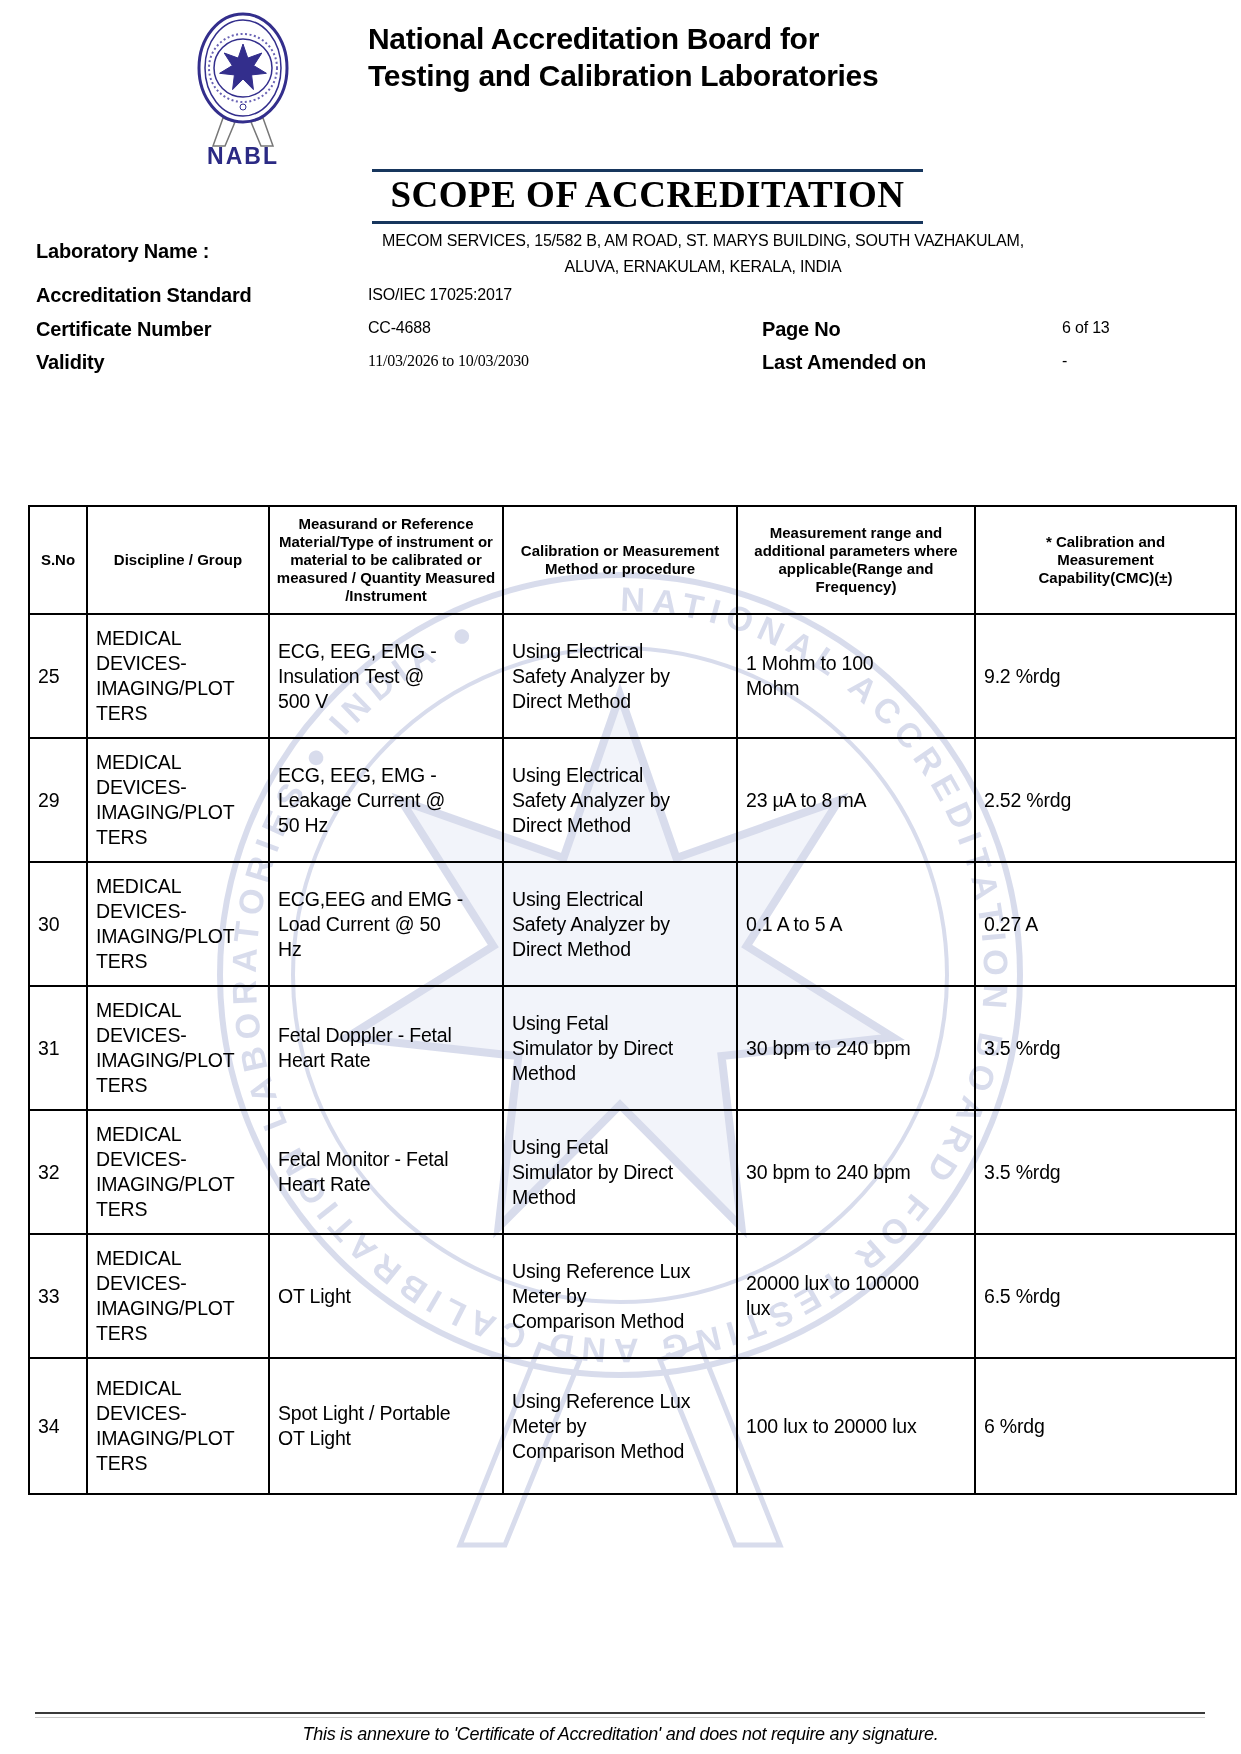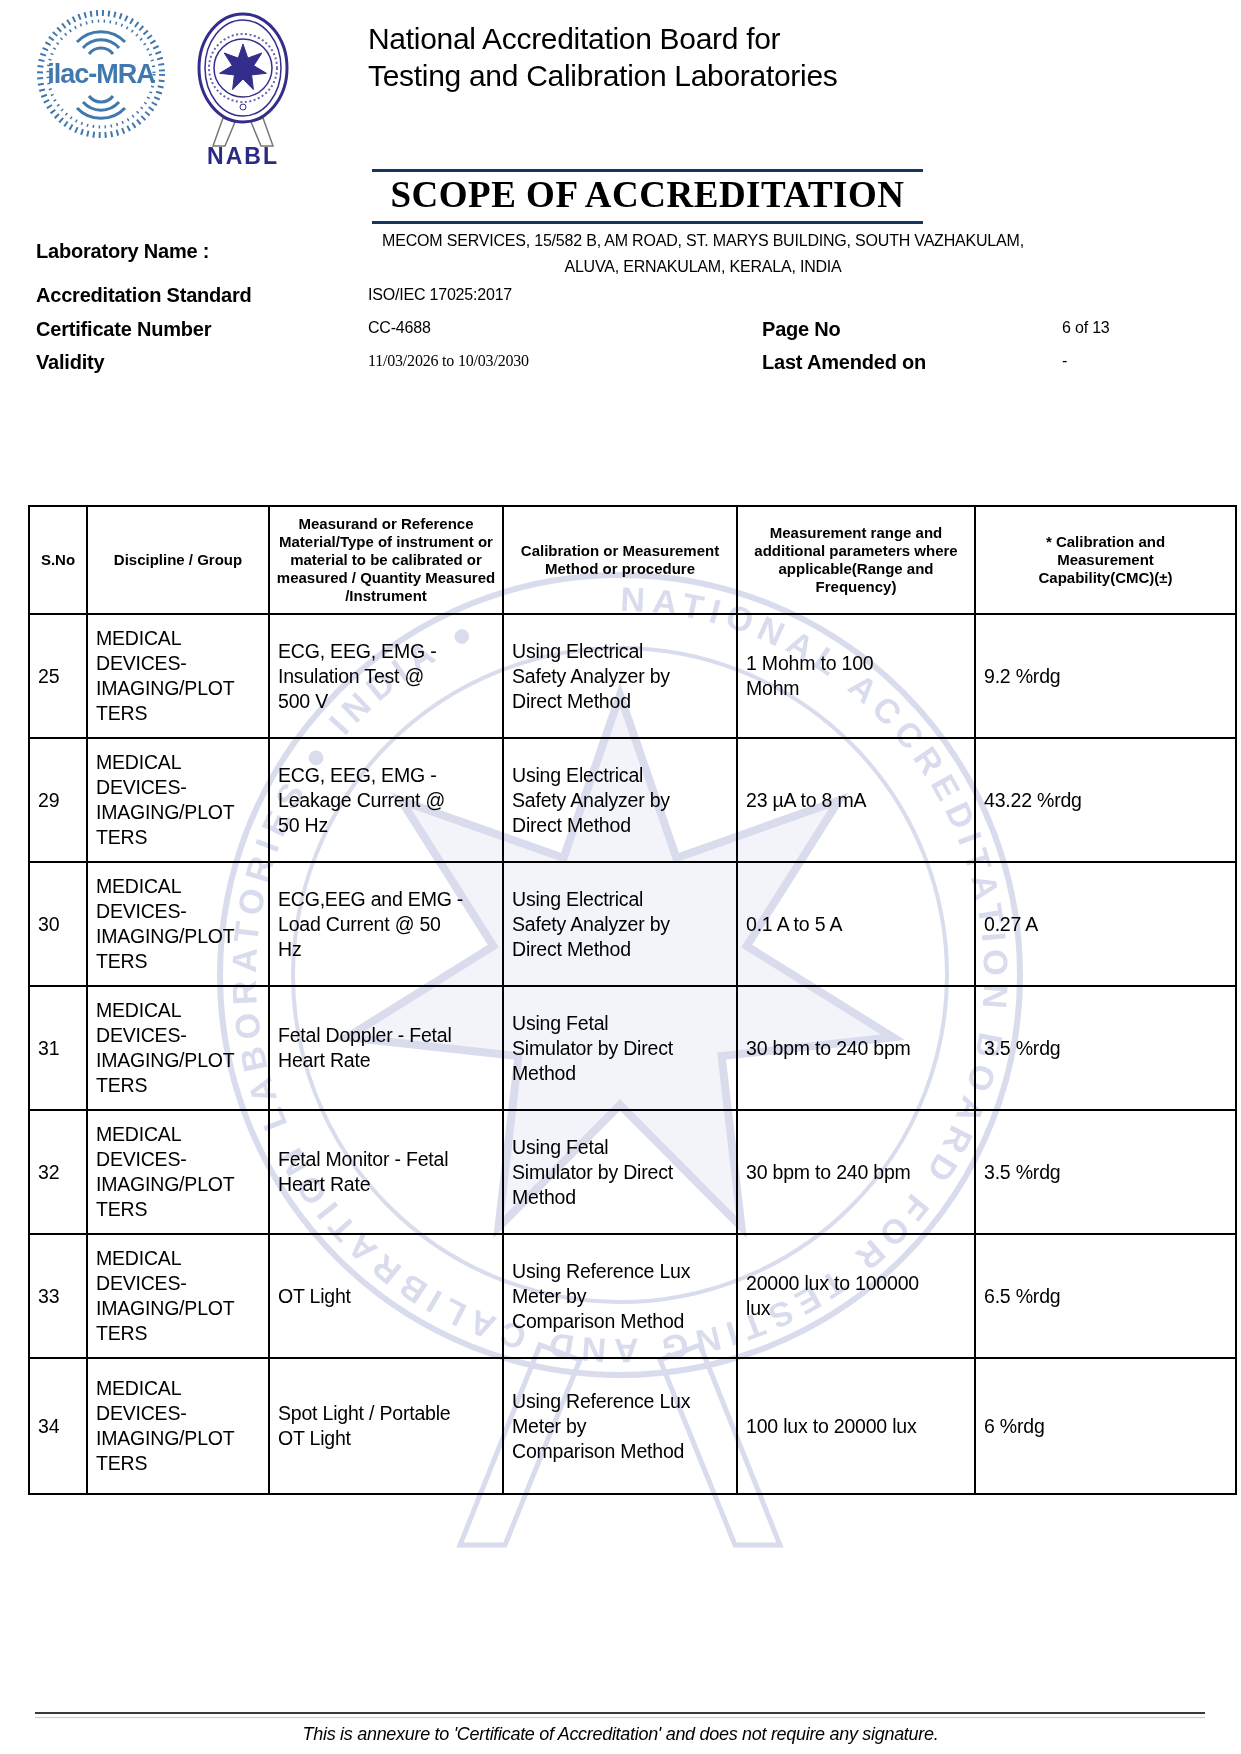--- a/index.html
+++ b/index.html
@@ -3,21 +3,21 @@
 <meta charset="utf-8">
 <style>
   html,body{margin:0;padding:0;background:#fff;}
   .page{
     position:relative;width:1241px;height:1754px;background:#fff;overflow:hidden;
     font-family:"Liberation Sans", sans-serif;color:#000;
   }
   
   .logo-ilac{position:absolute;left:30px;top:10px;width:142px;height:132px;}
   .logo-nabl{position:absolute;left:193px;top:6px;width:100px;height:162px;}
-  .org-title{position:absolute;left:368px;top:20px;font-weight:normal;font-size:30px;line-height:37px;letter-spacing:-0.3px;}
+  .org-title{position:absolute;left:368px;top:20px;font-weight:bold;font-size:30px;line-height:37px;letter-spacing:-0.3px;}
   .scope-rule{position:absolute;left:372px;width:551px;height:3px;background:#17365d;}
   .rule-top{top:169px;}
   .rule-bottom{top:221px;}
   .scope-title{
     position:absolute;left:372px;top:173px;width:551px;text-align:center;
     font-family:"Liberation Serif", serif;font-weight:bold;font-size:37px;letter-spacing:0.5px;
   }
   
   .info-label{position:absolute;font-weight:bold;font-size:20px;letter-spacing:-0.2px;}
   .info-value{position:absolute;font-size:16px;letter-spacing:-0.2px;text-align:center;}
@@ -45,35 +45,20 @@
   .footer-note{
     position:absolute;left:0;top:1724px;width:1241px;text-align:center;
     font-size:18px;font-weight:normal;font-style:italic;letter-spacing:-0.3px;
   }
 </style>
 </head>
 <body>
 
 <div class="page">
 
-  <div class="logo-ilac">
-    <svg width="142" height="132" viewBox="0 0 142 132">
-      <g fill="none" stroke="#4178ad">
-        <circle cx="71" cy="64" r="61" stroke-width="6" stroke-dasharray="2 4"></circle>
-        <circle cx="71" cy="64" r="53" stroke-width="3" stroke-dasharray="1.5 4.5"></circle>
-        <path d="M59,44 A15,15 0 0 1 83,44" stroke-width="3"></path>
-        <path d="M53,38 A24,24 0 0 1 89,38" stroke-width="3"></path>
-        <path d="M47,32 A33,33 0 0 1 95,32" stroke-width="3"></path>
-        <path d="M59,86 A15,15 0 0 0 83,86" stroke-width="3"></path>
-        <path d="M53,92 A24,24 0 0 0 89,92" stroke-width="3"></path>
-        <path d="M47,98 A33,33 0 0 0 95,98" stroke-width="3"></path>
-      </g>
-      <text x="71" y="73" text-anchor="middle" font-family="Liberation Sans, sans-serif" font-size="27" font-weight="bold" fill="#4178ad" letter-spacing="-1">ilac-MRA</text>
-    </svg>
-  </div>
 
   <div class="logo-nabl">
     <svg width="100" height="162" viewBox="0 0 100 162">
       <path d="M30,112 L20,140 L32,140 L42,116 Z" fill="#ffffff" stroke="#777" stroke-width="1.5"></path>
       <path d="M70,112 L80,140 L68,140 L58,116 Z" fill="#ffffff" stroke="#777" stroke-width="1.5"></path>
       <ellipse cx="50" cy="62" rx="44" ry="54" fill="#ffffff" stroke="#332e8c" stroke-width="3"></ellipse>
       <ellipse cx="50" cy="62" rx="38" ry="48" fill="none" stroke="#332e8c" stroke-width="1.5"></ellipse>
       <circle cx="50" cy="62" r="29" fill="none" stroke="#332e8c" stroke-width="1.5"></circle>
       <circle cx="50" cy="62" r="34" fill="none" stroke="#6a63b5" stroke-width="2" stroke-dasharray="2 2.5"></circle>
       <path d="M50,38 L54.8,52.1 L68.8,47 L60.7,59.6 L73.4,67.3 L58.6,68.9 L60.4,83.6 L50,73 L39.6,83.6 L41.4,68.9 L26.6,67.3 L39.3,59.6 L31.2,47 L45.2,52.1 Z" fill="#332e8c" stroke="#332e8c" stroke-width="1"></path>
@@ -165,21 +150,21 @@
 DEVICES-
 IMAGING/PLOT
 TERS</td>
       <td>ECG, EEG, EMG -
 Leakage Current @
 50 Hz</td>
       <td>Using Electrical
 Safety Analyzer by
 Direct Method</td>
       <td>23 µA to 8 mA</td>
-      <td>43.22 %rdg</td>
+      <td>2.52 %rdg</td>
     </tr>
     <tr style="height:124px">
       <td class="sno">30</td>
       <td>MEDICAL
 DEVICES-
 IMAGING/PLOT
 TERS</td>
       <td>ECG,EEG and EMG -
 Load Current @ 50
 Hz</td>

